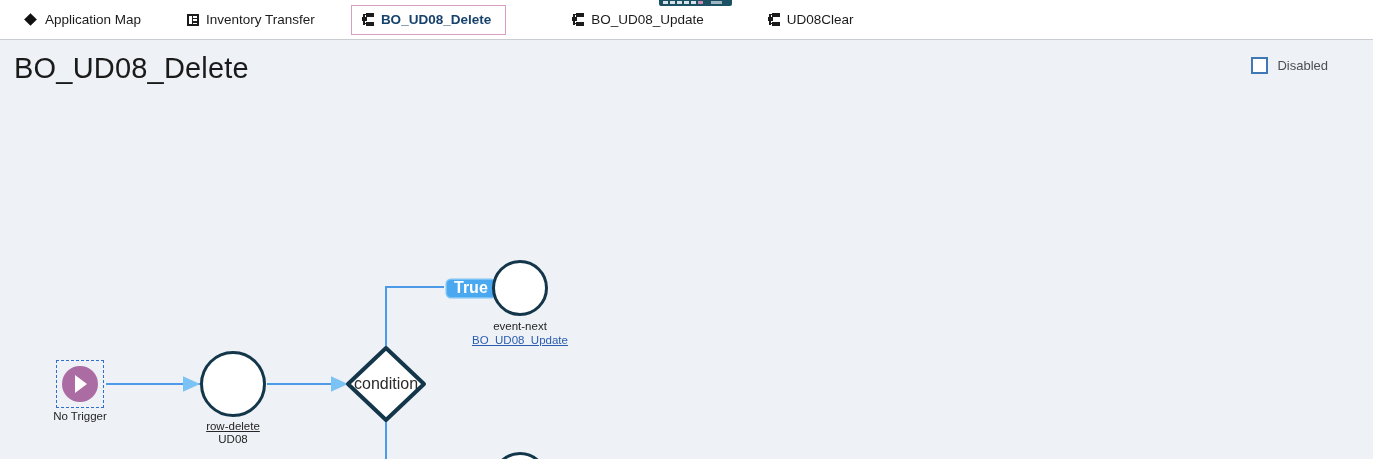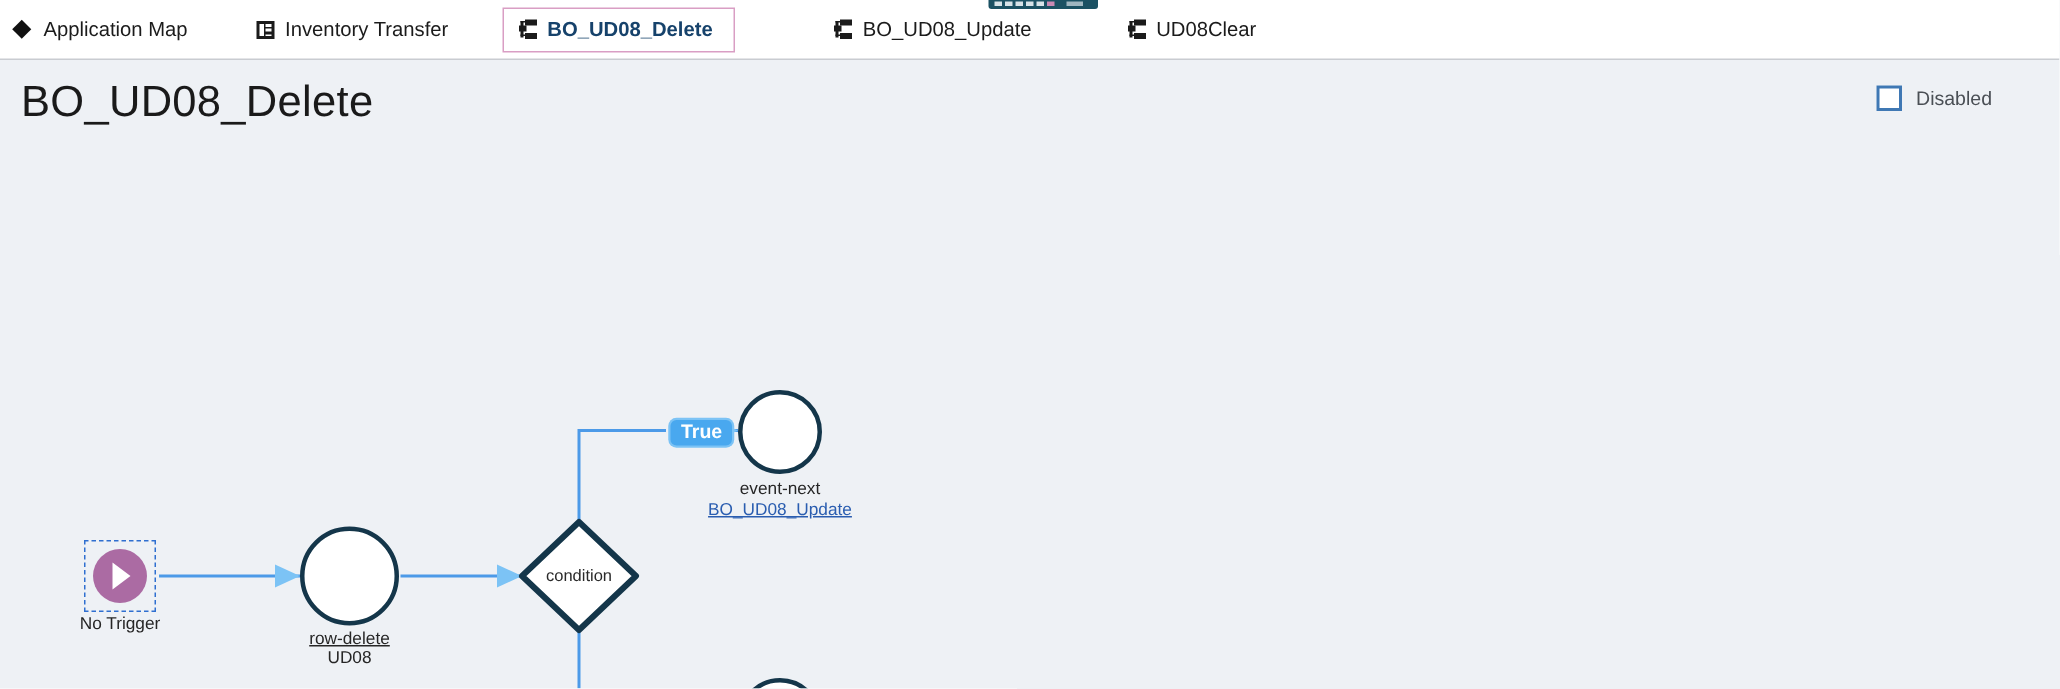--- a/index.html
+++ b/index.html
@@ -19,21 +19,21 @@
     position: relative;
     height: 40px;
     background: #ffffff;
     border-bottom: 1px solid #c9ccd1;
     box-sizing: border-box;
   }
   .tabs {
     display: flex;
     align-items: center;
     height: 100%;
-    padding-left: 0;
+    padding-left: 16px;
   }
   .tab {
     display: flex;
     align-items: center;
     gap: 6px;
     height: 28px;
     padding: 0 14px 0 10px;
     font-size: 13.5px;
     color: #1b1b1b;
     white-space: nowrap;
@@ -205,30 +205,30 @@
     border-radius: 50%;
     background: #ffffff;
     border: 3px solid #14364a;
     box-sizing: border-box;
   }
 
   .badge {
     position: absolute;
     background: #49a8ef;
     color: #ffffff;
-    font-size: 13px;
+    font-size: 16px;
     font-weight: bold;
     border-radius: 4px;
     padding: 2px 7px 3px 7px;
     line-height: 12px;
     box-shadow: 0 0 0 1.5px #7cc3f5;
   }
   .cond-text {
     position: absolute;
-    font-size: 11px;
+    font-size: 16px;
     color: #2a2a2a;
     left: 50%;
     top: 50%;
     transform: translate(-50%,-50%);
     white-space: nowrap;
   }
 </style>
 </head>
 <body>
 

